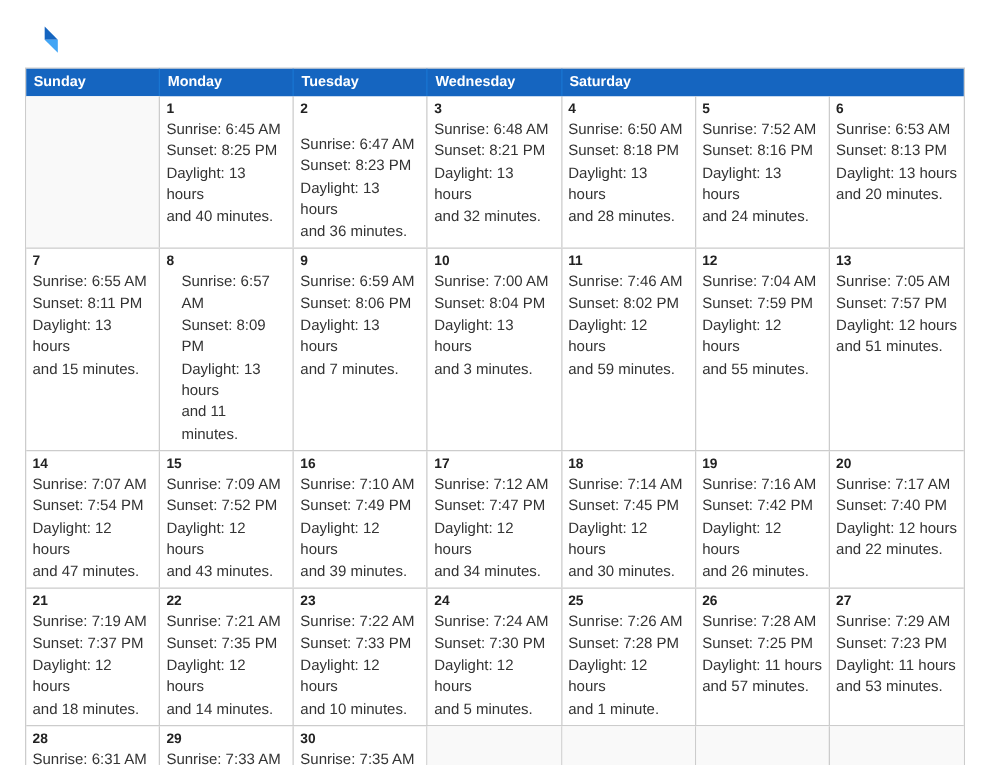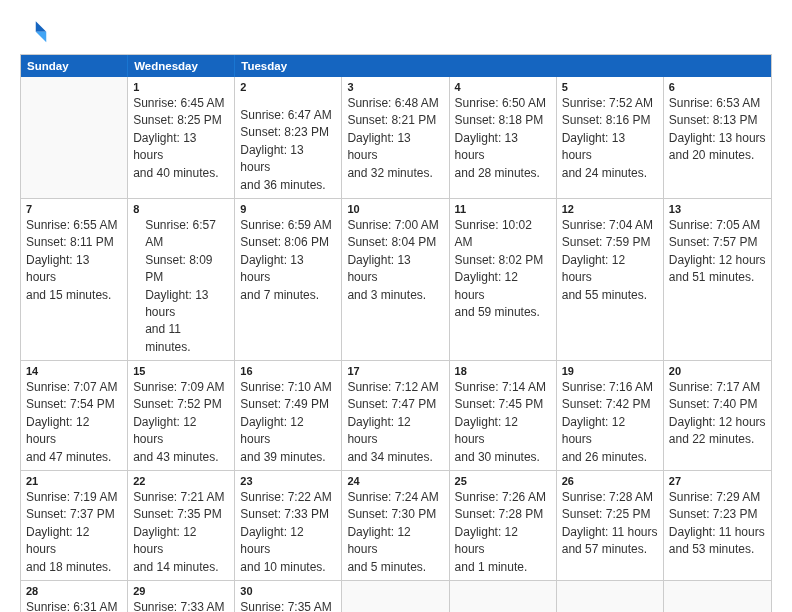--- a/index.html
+++ b/index.html
@@ -126,22 +126,24 @@
     </div>
     <div class="title-block">
       <div class="month-title"></div>
       <div class="subtitle"></div>
     </div>
   </div>
 
   <div class="calendar">
     <div class="cal-header">
     <div class="cal-header-cell">Sunday</div>
+        <div class="cal-header-cell">Monday</div>
+        <div class="cal-header-cell">Tuesday</div>
         <div class="cal-header-cell">Wednesday</div>
-        <div class="cal-header-cell">Tuesday</div>
+        <div class="cal-header-cell">Saturday</div>
       </div>
     <div class="cal-body">
     <div class="cal-row">
           <div class="cal-cell empty"></div>
           <div class="cal-cell">
             <div class="day-number">1</div>
             <div class="day-info" style="white-space: pre-line;">Sunrise: 6:45 AM
 Sunset: 8:25 PM
 Daylight: 13 hours
 and 40 minutes.</div>
@@ -206,21 +208,21 @@
           </div>
           <div class="cal-cell">
             <div class="day-number">10</div>
             <div class="day-info" style="white-space: pre-line;">Sunrise: 7:00 AM
 Sunset: 8:04 PM
 Daylight: 13 hours
 and 3 minutes.</div>
           </div>
           <div class="cal-cell">
             <div class="day-number">11</div>
-            <div class="day-info" style="white-space: pre-line;">Sunrise: 10:02 AM
+            <div class="day-info" style="white-space: pre-line;">Sunrise: 7:46 AM
 Sunset: 8:02 PM
 Daylight: 12 hours
 and 59 minutes.</div>
           </div>
           <div class="cal-cell">
             <div class="day-number">12</div>
             <div class="day-info" style="white-space: pre-line;">Sunrise: 7:04 AM
 Sunset: 7:59 PM
 Daylight: 12 hours
 and 55 minutes.</div>

